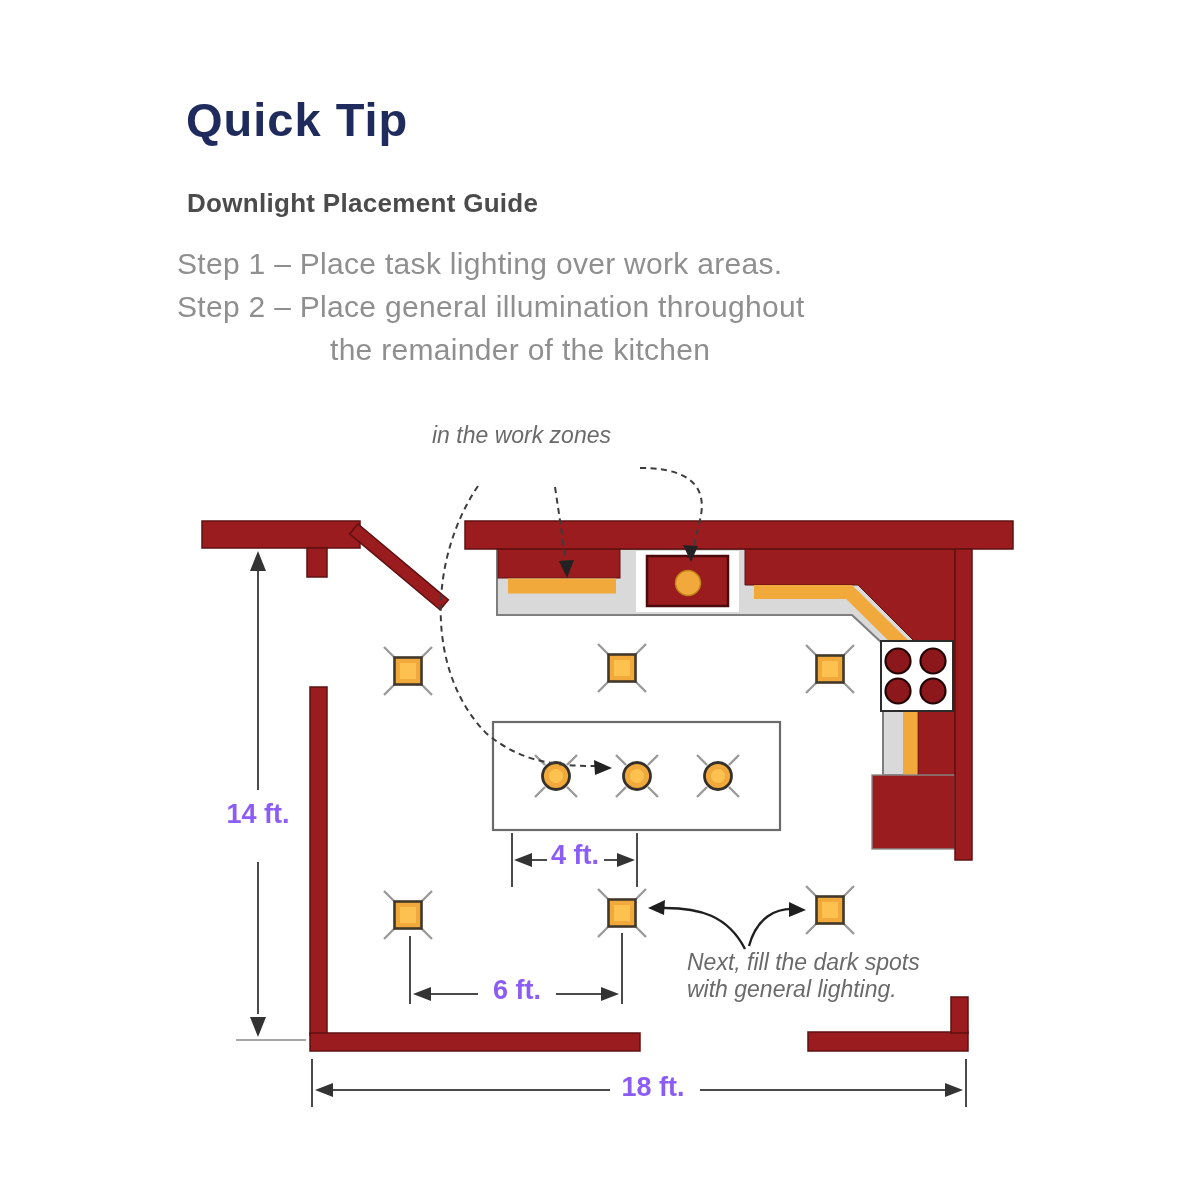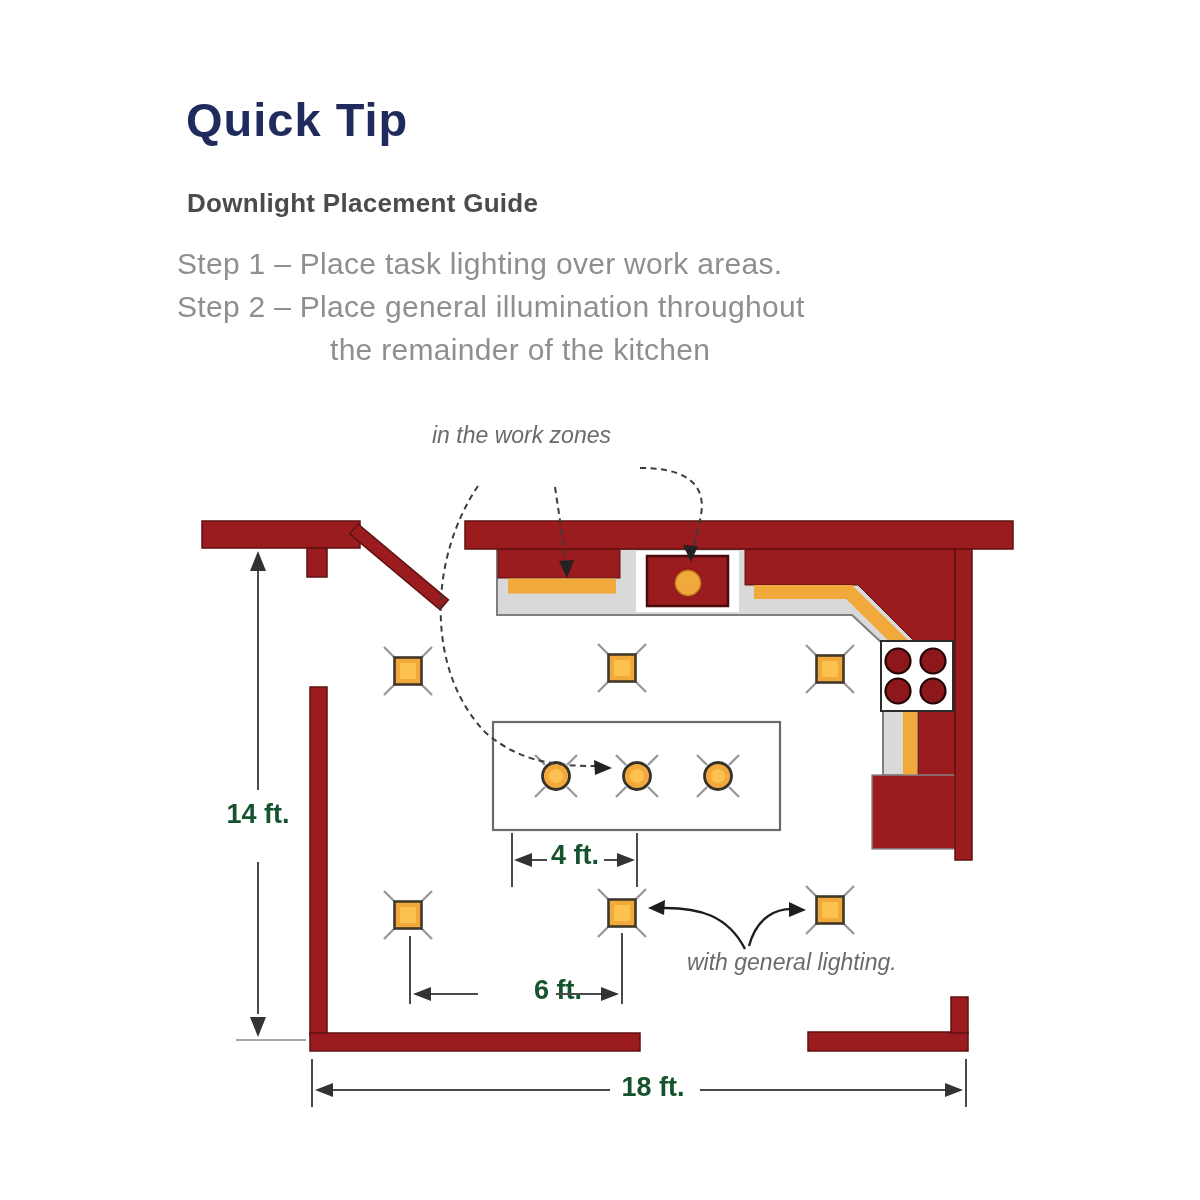--- a/index.html
+++ b/index.html
@@ -9,45 +9,46 @@
   #page-title{left:186px;top:92px;font-size:47px;font-weight:bold;
               color:#1f2b5c;letter-spacing:1px;}
   #guide-subtitle{left:187px;top:188px;font-size:26px;font-weight:bold;
                   color:#4b4b4b;letter-spacing:0.3px;}
   #steps{left:177px;top:242px;font-size:30px;color:#8f8f8f;
          line-height:43px;letter-spacing:0.3px;}
   #steps .indent{padding-left:153px;}
   .ann{font-size:23px;font-style:italic;color:#6a6a6a;line-height:27px;}
   #ann-task{left:432px;top:422px;}
   #ann-general{left:687px;top:949px;}
-  .dim{font-size:27px;font-weight:bold;color:#14532d;width:130px;
+  .dim{font-size:27px;font-weight:bold;color:#8b5cf6;width:130px;
        text-align:center;background:#ffffff;}
   #dim-14{left:193px;top:799px;background:transparent;}
   #dim-4{left:510px;top:840px;}
-  #dim-6{left:452px;top:975px;text-align:right;}
+  #dim-6{left:452px;top:975px;}
   #dim-18{left:588px;top:1072px;}
   #plan{position:absolute;left:0;top:0;}
 </style>
 </head>
 <body>
 
 <div class="abs" id="page-title">Quick Tip</div>
 <div class="abs" id="guide-subtitle">Downlight Placement Guide</div>
 
 <div class="abs" id="steps">
   <div>Step 1 – Place task lighting over work areas.</div>
   <div>Step 2 – Place general illumination throughout</div>
   <div class="indent">the remainder of the kitchen</div>
 </div>
 
 <div class="abs ann" id="ann-task">
   <div>in the work zones</div>
 </div>
 
 <div class="abs ann" id="ann-general">
+  <div>Next, fill the dark spots</div>
   <div>with general lighting.</div>
 </div>
 
 <div class="abs dim" id="dim-14">14 ft.</div>
 <div class="abs dim" id="dim-4">4 ft.</div>
 <div class="abs dim" id="dim-6">6 ft.</div>
 <div class="abs dim" id="dim-18">18 ft.</div>
 
 <svg id="plan" width="1200" height="1200" viewBox="0 0 1200 1200">
   <defs>

